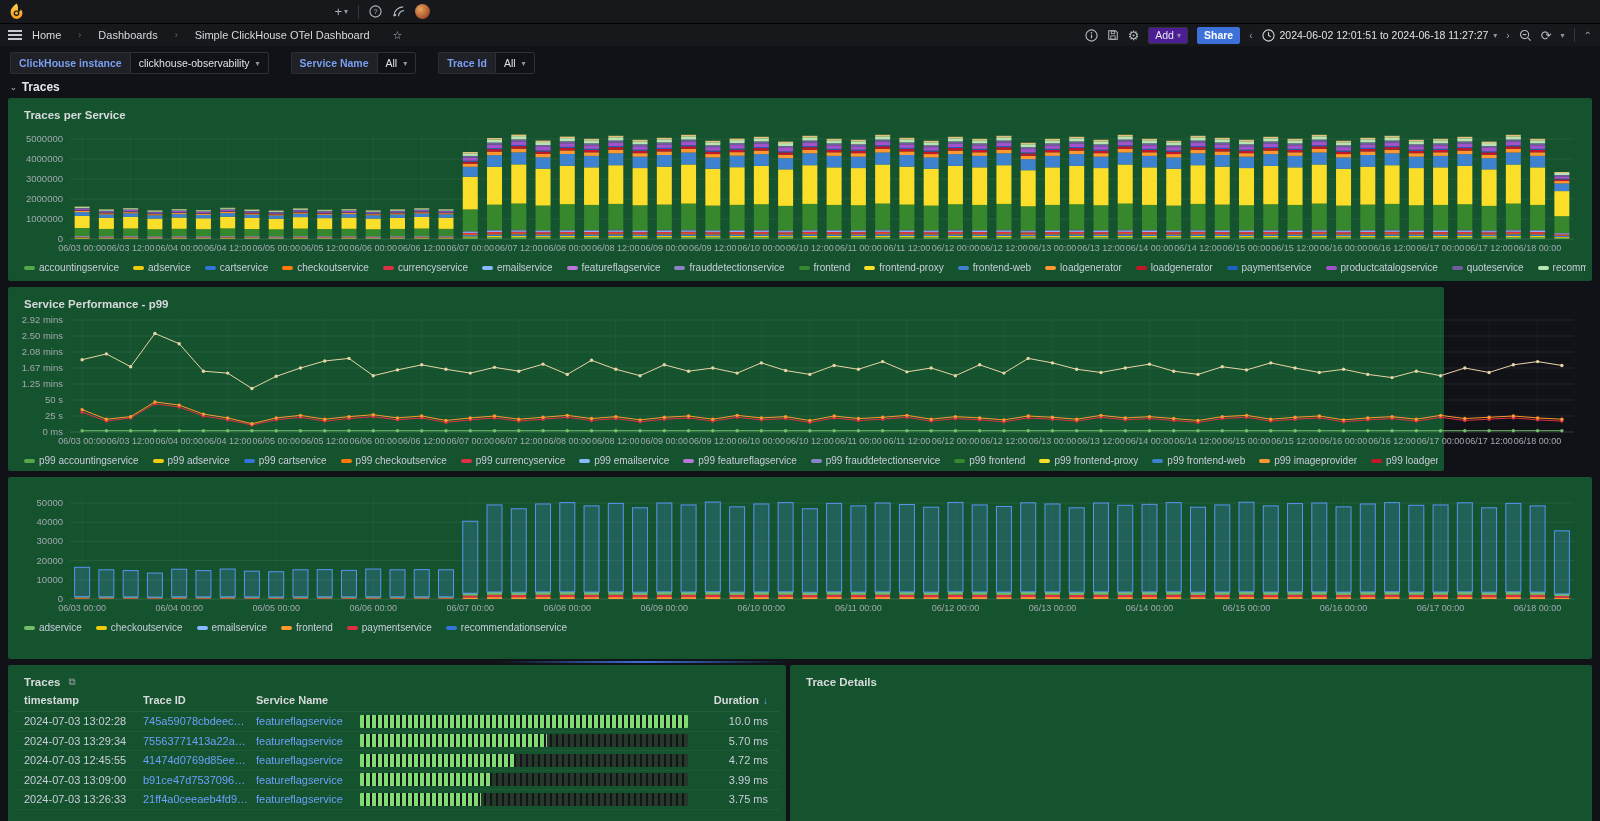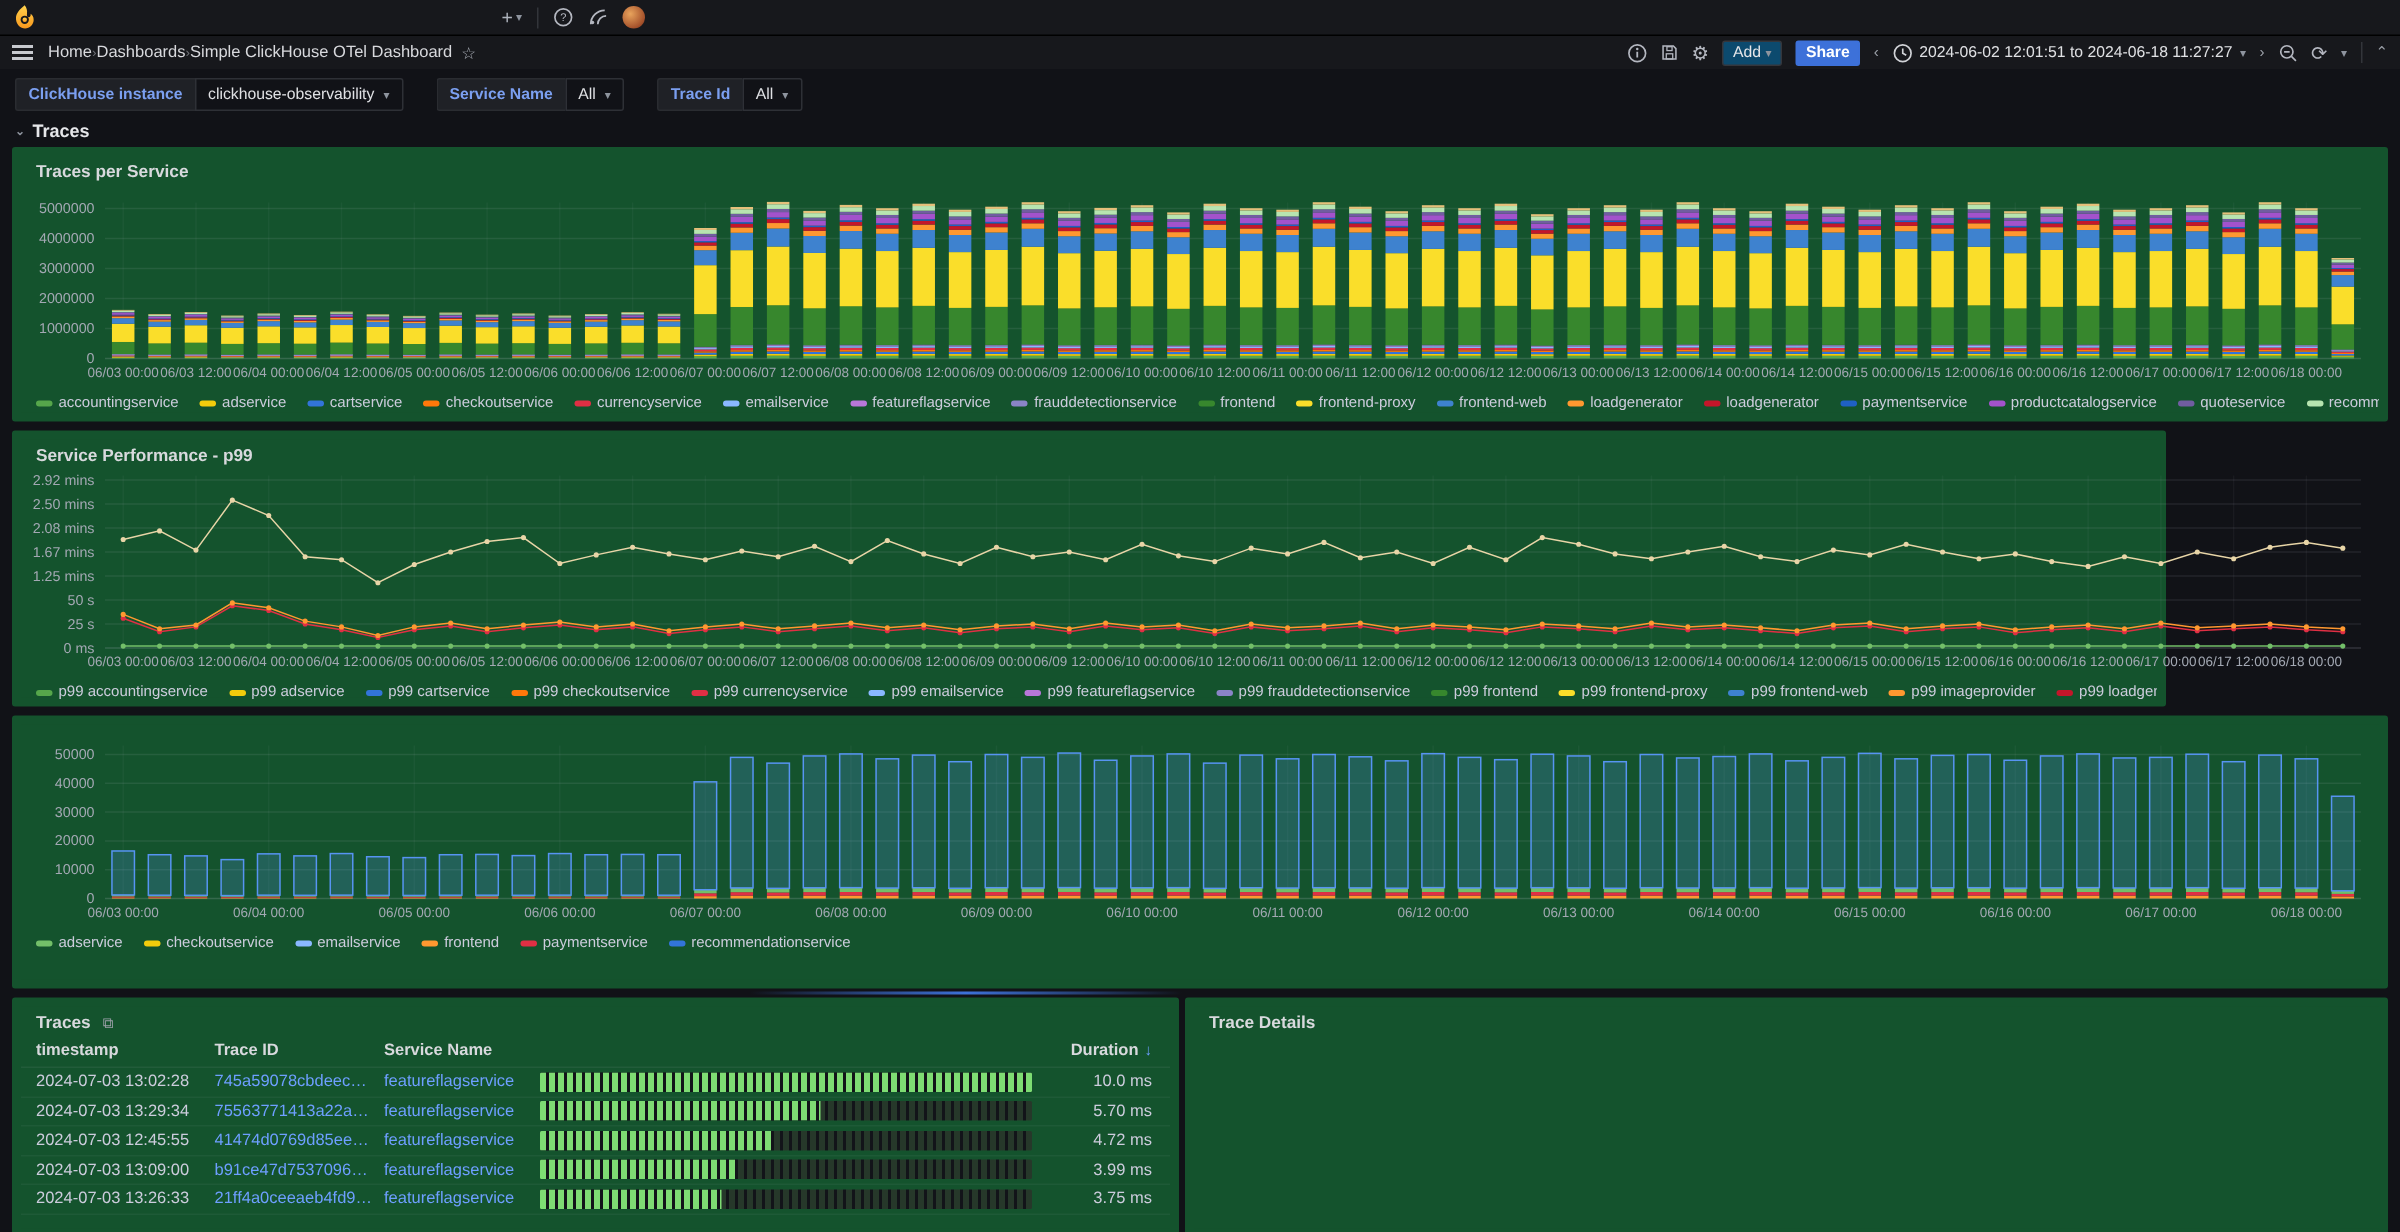--- a/index.html
+++ b/index.html
@@ -19,27 +19,27 @@
   .tn-divider { width:1px; height:14px; background:#33353a; }
   .plusbtn { display:flex; align-items:center; gap:2px; cursor:pointer; font-size:13px; }
   .caret { font-size:8px; color:#8e949e; }
   .avatar { width:15px; height:15px; border-radius:50%;
     background:radial-gradient(circle at 35% 35%, #e8a35c, #a5512b 70%, #5e2c18); }
   
   .toolbar { position:absolute; left:0; top:24px; width:1600px; height:22px;
     background:#17181c; display:flex; align-items:center; padding:0 8px; }
   .burger { width:14px; display:flex; flex-direction:column; gap:2.5px; cursor:pointer; margin-right:10px; }
   .burger i { height:1.5px; background:#c7c9ce; display:block; }
-  .crumbs { display:flex; align-items:center; gap:0; font-size:11px; color:#d8d9dd; }
+  .crumbs { display:flex; align-items:center; gap:17px; font-size:11px; color:#d8d9dd; }
   .crumbs .sep { color:#6e7077; font-size:9px; }
   .crumbs .link { cursor:pointer; }
   .star { color:#aeb3bc; font-size:11px; cursor:pointer; margin-left:6px; }
   .tb-right { margin-left:auto; display:flex; align-items:center; gap:9px; font-size:11px; color:#c7c9ce; }
   .icon-btn { cursor:pointer; display:flex; align-items:center; color:#b4b7c0; }
-  .btn { border:1px solid #34363c; background:#0c4a6e; border-radius:2px; height:17px;
+  .btn { border:1px solid #34363c; background:#4c1d95; border-radius:2px; height:17px;
     display:flex; align-items:center; padding:0 6px; gap:3px; font-size:10.5px; cursor:pointer; color:#e6e7ea;}
   .btn.primary { background:#3d71d9; border-color:#3d71d9; color:#fff; font-weight:bold; }
   .timepick { display:flex; align-items:center; gap:5px; cursor:pointer; font-size:10.5px; color:#e0e1e4; }
   .chev { color:#9ba0a8; font-size:10px; cursor:pointer; }
   
   .vars { position:absolute; left:0; top:48px; width:1600px; height:30px;
     display:flex; align-items:center; gap:22px; padding:0 10px; }
   .vargroup { display:flex; align-items:stretch; height:22px; }
   .varlabel { background:#1f2126; border:1px solid #2a2c31; border-right:none;
     color:#7b9ff0; font-size:10.5px; font-weight:bold; display:flex; align-items:center;

